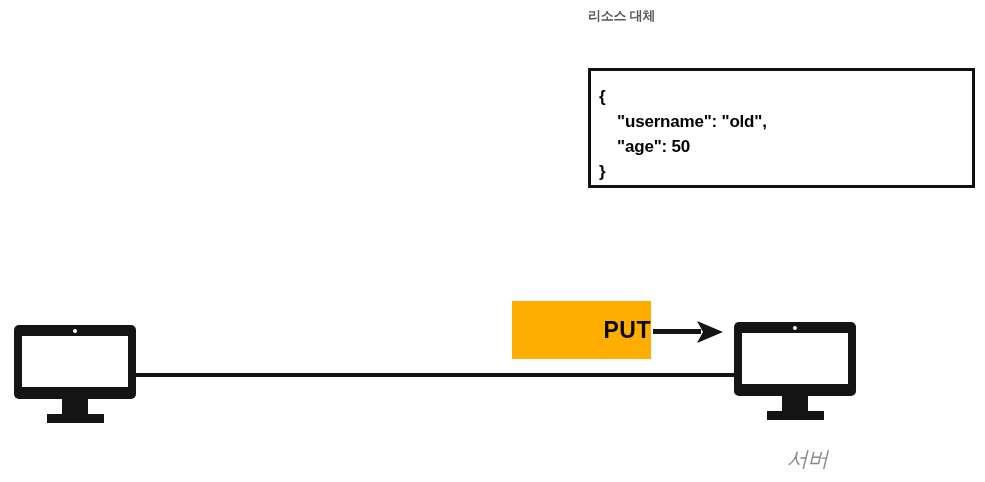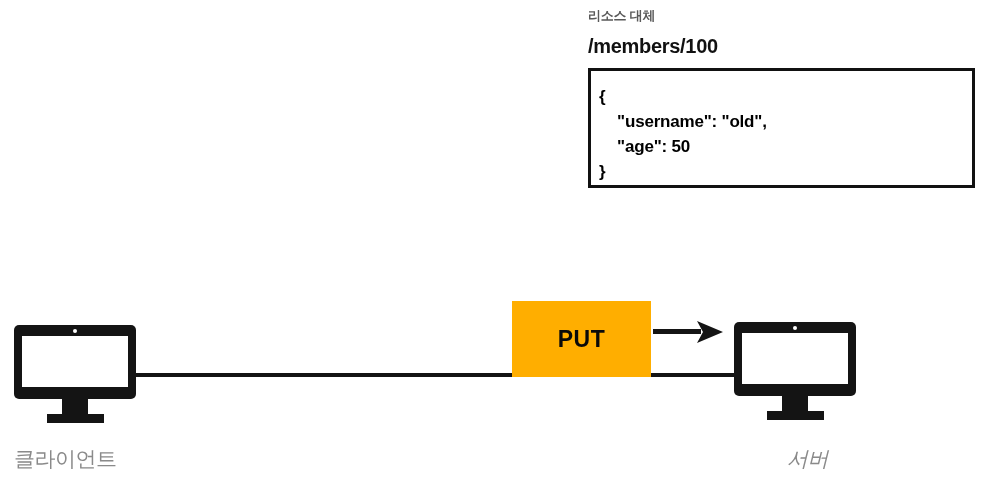--- a/index.html
+++ b/index.html
@@ -75,25 +75,25 @@
     height: 4px;
     background: #141414;
   }
 
   
   .put-box {
     position: absolute;
     left: 512px;
     top: 301px;
     width: 139px;
-    height: 76px;
+    height: 58px;
     background: #FFAE00;
     display: flex;
     align-items: center;
-    justify-content: center;
+    justify-content: flex-end;
   }
   .put-box span {
     font-size: 23px;
     font-weight: bold;
     color: #0a0a0a;
     letter-spacing: 0.5px;
   }
 
   
   .arrow {
@@ -155,21 +155,20 @@
   #client-label { left: 14px; top: 445px; }
   #server-label { left: 787px; top: 445px; font-style: italic; }
 </style>
 </head>
 <body>
 
 <div id="canvas">
 
   <div class="caption-small">리소스 대체</div>
 
-  <div class="caption-path">/members/100</div>
 
   <div class="json-box">
     <div class="json-code">{
     "username": "old",
     "age": 50
 }</div>
   </div>
 
   <div class="wire"></div>
 
@@ -184,21 +183,20 @@
     </svg>
   </div>
 
   <div class="monitor" id="client-monitor">
     <div class="bezel"></div>
     <div class="screen"></div>
     <div class="cam"></div>
     <div class="neck"></div>
     <div class="base"></div>
   </div>
-  <div class="node-label" id="client-label">클라이언트</div>
 
   <div class="monitor" id="server-monitor">
     <div class="bezel"></div>
     <div class="screen"></div>
     <div class="cam"></div>
     <div class="neck"></div>
     <div class="base"></div>
   </div>
   <div class="node-label" id="server-label">서버</div>
 

